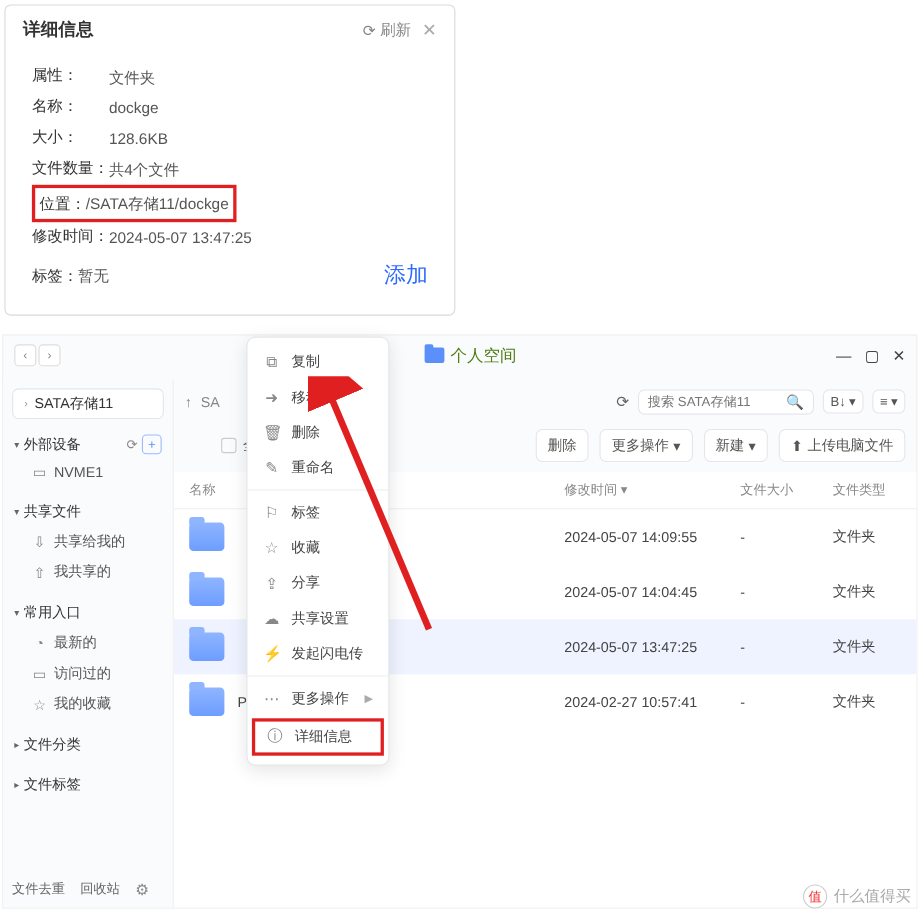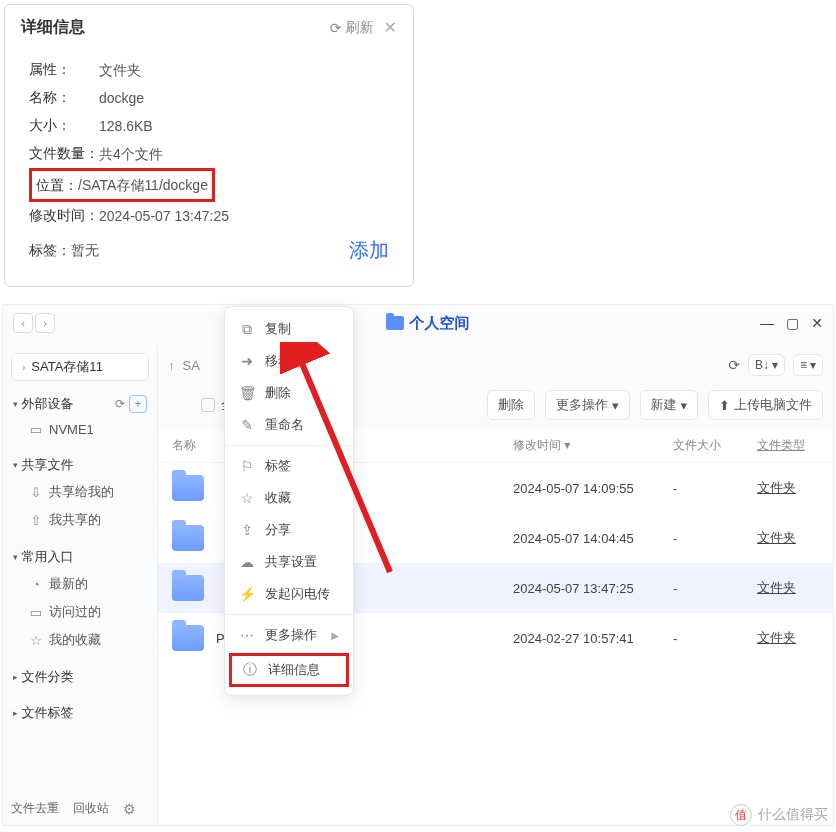--- a/index.html
+++ b/index.html
@@ -20,21 +20,21 @@
 .sub { margin-left: 70px; }
 .loc-row { border: 3px solid #e02020; padding: 0 4px; display: inline-block; }
 .tags { display: flex; justify-content: space-between; align-items: center; }
 .addlink { color: #2f6bff; font-size: 20px; }
 
 
 .fm { position: absolute; left: 2px; top: 304px; width: 832px; height: 522px; background: #fafbfc; border: 1px solid #eee; }
 .fm-top { height: 36px; display: flex; align-items: center; padding: 0 10px; justify-content: space-between; }
 .nav-arrows { display: flex; gap: 2px; }
 .nav-btn { width: 20px; height: 20px; border: 1px solid #ddd; border-radius: 4px; display: flex; align-items: center; justify-content: center; font-size: 11px; color: #888; background: #fff; }
-.fm-title { display: flex; align-items: center; gap: 6px; font-size: 15px; font-weight: 700; color: #1d4ed8; padding-left: 40px; }
+.fm-title { display: flex; align-items: center; gap: 6px; font-size: 15px; font-weight: 400; color: #4d7c0f; padding-left: 40px; }
 .folder-ic-sm { width: 18px; height: 14px; background: #5b8ff9; border-radius: 2px; position: relative; }
 .folder-ic-sm:before { content:""; position:absolute; top:-3px; left:0; width:8px; height:4px; background:#5b8ff9; border-radius:2px 2px 0 0; }
 .win-btns { display: flex; gap: 12px; color: #444; font-size: 14px; }
 
 .fm-row2 { height: 40px; display: flex; align-items: center; padding: 0 10px; gap: 8px; }
 .path-chip { background: #fff; border: 1px solid #e3e6eb; border-radius: 6px; padding: 4px 10px; font-size: 13px; color: #333; display: flex; align-items: center; gap: 6px; }
 .path-chip .chev { color: #999; font-size: 10px; }
 .up-btn, .sa-label { color: #888; font-size: 13px; }
 .spacer { flex: 1; }
 .reload { color: #666; font-size: 14px; }
@@ -59,21 +59,21 @@
 .sb-item .ic { width: 14px; text-align: center; color: #888; }
 .sb-bottom { position: absolute; bottom: 8px; left: 8px; display: flex; gap: 14px; font-size: 12px; color: #666; align-items: center; }
 .gear { font-size: 14px; color: #888; }
 
 
 .main { position: absolute; left: 155px; top: 124px; right: 0; bottom: 0; background: #fff; }
 .thead { display: flex; padding: 8px 14px; font-size: 12px; color: #888; border-bottom: 1px solid #f0f0f0; }
 .c-name { flex: 1; }
 .c-time { width: 160px; }
 .c-size { width: 84px; }
-.c-type { width: 62px; text-decoration: underline; }
+.c-type { width: 62px; }
 .trow { display: flex; align-items: center; padding: 12px 14px; font-size: 13px; color: #444; }
 .trow.sel { background: #eef3ff; }
 .folder-ic { width: 32px; height: 26px; background: linear-gradient(#8fb5ff,#6d9dff); border-radius: 4px; position: relative; margin-right: 12px; }
 .folder-ic:before { content:""; position:absolute; top:-5px; left:0; width:14px; height:7px; background:#8fb5ff; border-radius:3px 3px 0 0; }
 
 
 .ctx { position: absolute; left: 224px; top: 306px; width: 130px; background: #fff; border: 1px solid #e3e6eb; border-radius: 8px; box-shadow: 0 4px 16px rgba(0,0,0,.1); padding: 6px 0; font-size: 13px; color: #444; z-index: 10; }
 .ctx-item { display: flex; align-items: center; gap: 10px; padding: 7px 14px; }
 .ctx-item .ci { width: 16px; text-align: center; color: #888; font-size: 14px; }
 .ctx-item.hl { border: 3px solid #e02020; margin: 2px 4px; padding: 5px 10px; }
@@ -222,20 +222,24 @@
       <span class="gear">⚙</span>
     </div>
   </div>
 
   <div style="position:absolute; left:155px; top:40px; right:0;">
     <div class="fm-row2">
       <span class="up-btn">↑</span>
       <span class="sa-label">SA</span>
       <span class="spacer"></span>
       <span class="reload">⟳</span>
+      <div class="search">
+        <input placeholder="搜索 SATA存储11" style="">
+        <span class="mag">🔍</span>
+      </div>
       <div class="pill">
           <span>B↓</span>
           <span>▾</span>
         </div>
       <div class="pill">≡<span>▾</span></div>
     </div>
     <div class="fm-row3">
       <div class="selectall">
           <div class="cb"></div>
           <span>全选</span>

